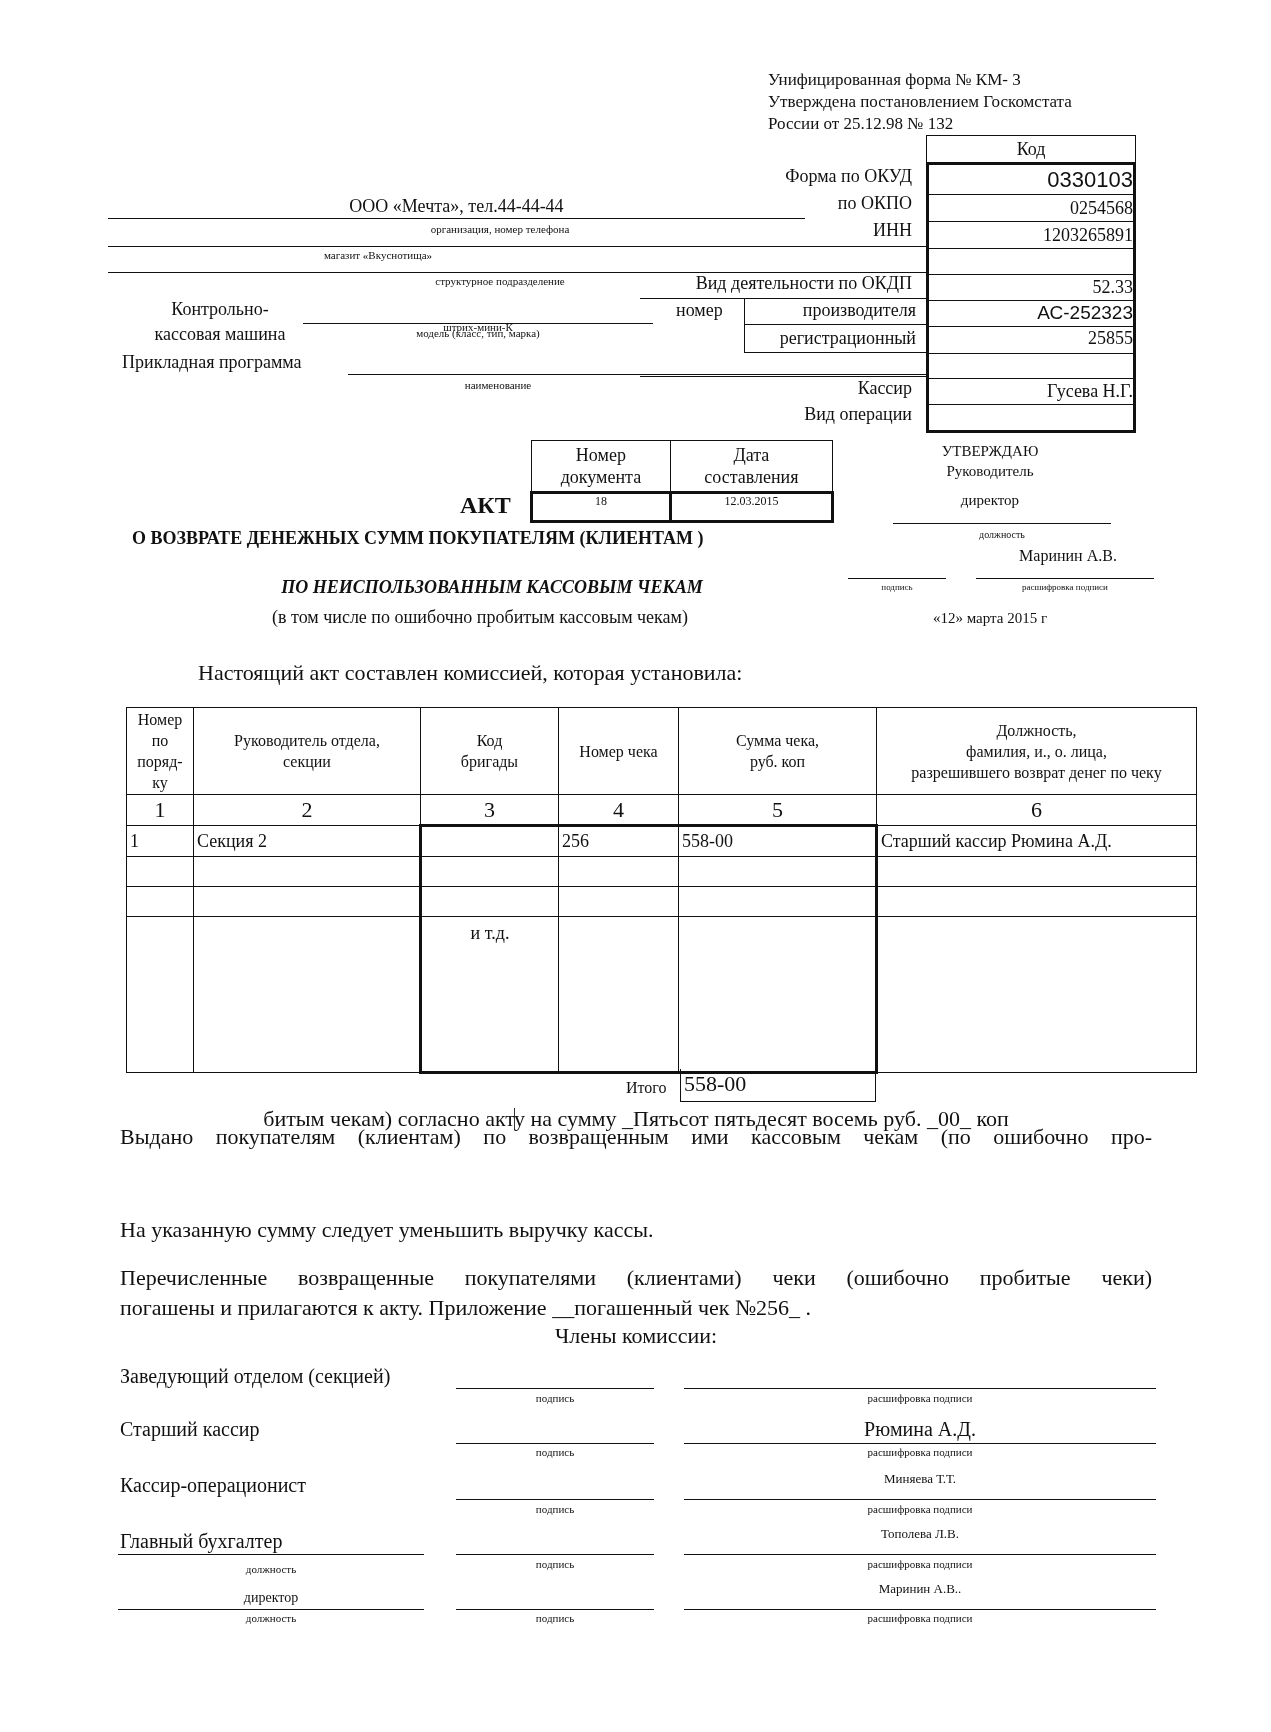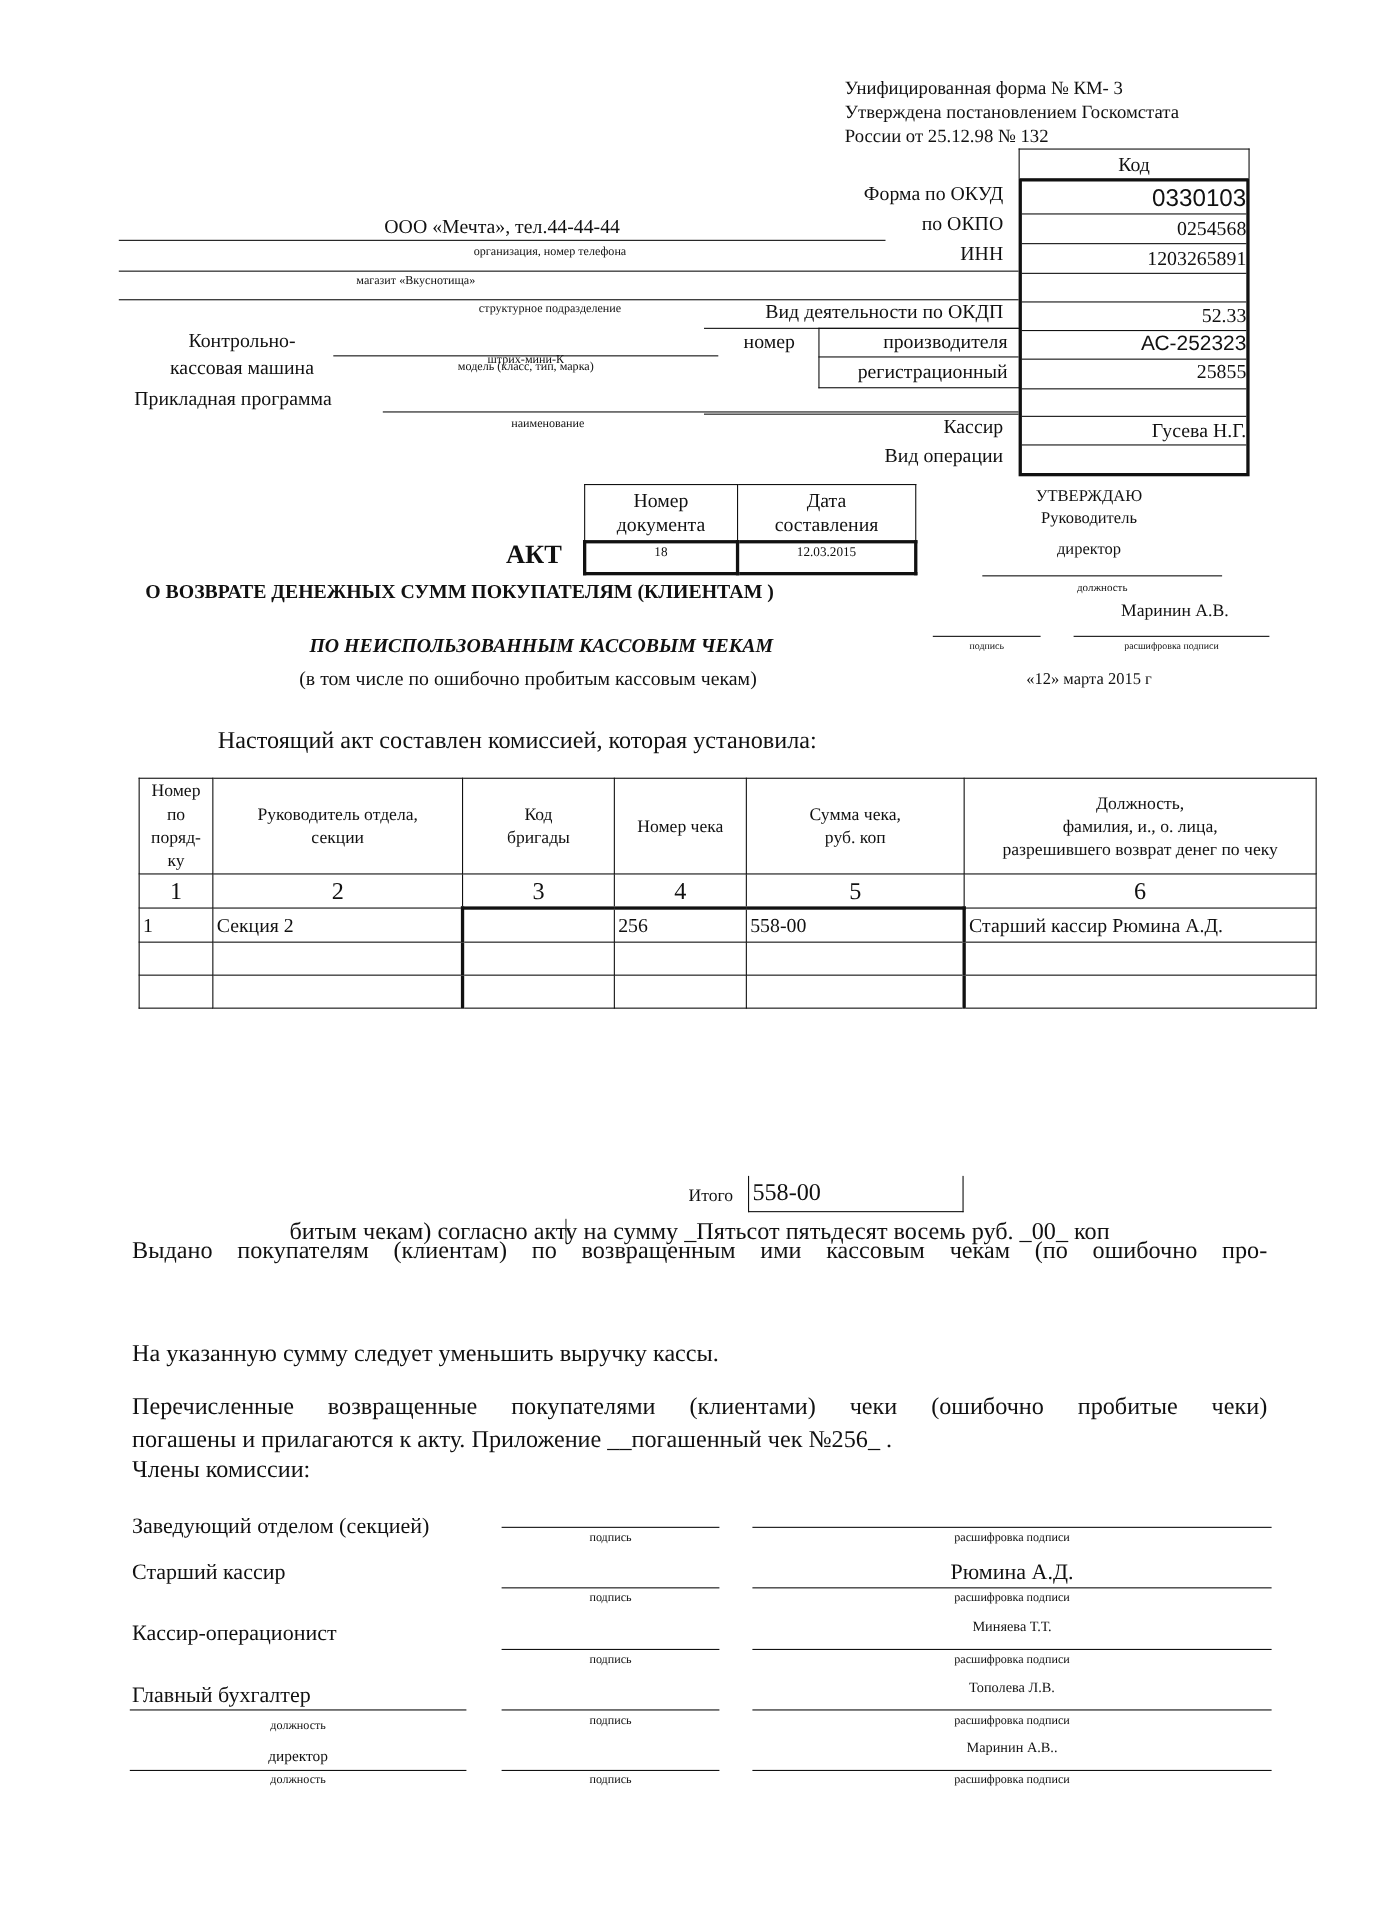--- a/index.html
+++ b/index.html
@@ -179,33 +179,41 @@
     <td></td>
   </tr>
   <tr class="row">
     <td></td>
     <td></td>
     <td class="tk-l"></td>
     <td></td>
     <td class="tk-r"></td>
     <td></td>
   </tr>
+  <tr class="big tk-bot">
+    <td></td>
+    <td></td>
+    <td class="tk tk-l" style="text-align:center; padding-top:6px; font-size:18px;">и т.д.</td>
+    <td class="tk"></td>
+    <td class="tk tk-r"></td>
+    <td></td>
+  </tr>
 </tbody>
   </table>
 <div class="abs" style="left:626px; top:1079px; font-size:16px;">Итого</div>
 <div class="itogo-box">558-00</div>
 
 <div class="para justify" style="top:1122px;">Выдано покупателям (клиентам) по возвращенным ими кассовым чекам (по ошибочно про-</div>
 <div class="para" style="top:1104px;text-align:center;"><span>битым чекам) согласно акт</span><span class="caret"></span><span>у на сумму _Пятьсот пятьдесят восемь руб. _00_ коп</span></div>
 <div class="para" style="top:1215px;">На указанную сумму следует уменьшить выручку кассы.</div>
 <div class="para justify" style="top:1263px;">Перечисленные возвращенные покупателями (клиентами) чеки (ошибочно пробитые чеки)</div>
 <div class="para" style="top:1293px;">погашены и прилагаются к акту. Приложение  __погашенный чек №256_ .</div>
-<div class="para" style="top:1321px;">Члены комиссии:</div>
-
-<div class="abs" style="left:120px; top:1365px; font-size:20px;margin-top:12px;">Заведующий отделом (секцией)</div>
+<div class="para" style="top:1321px;text-align:center;">Члены комиссии:</div>
+
+<div class="abs" style="left:120px; top:1365px; font-size:20px;">Заведующий отделом (секцией)</div>
 <div class="hline" style="left:456px; width:198px; top:1388px;"></div>
 <div class="hline" style="left:684px; width:472px; top:1388px;"></div>
 <div class="abs t12 center" style="left:456px; width:198px; top:1392px;">подпись</div>
 <div class="abs t12 center" style="left:684px; width:472px; top:1392px;">расшифровка подписи</div>
 
 <div class="abs" style="left:120px; top:1418px; font-size:20px;">Старший кассир</div>
 <div class="abs center" style="left:684px; width:472px; top:1418px; font-size:20px;">Рюмина А.Д.</div>
 <div class="hline" style="left:456px; width:198px; top:1443px;"></div>
 <div class="hline" style="left:684px; width:472px; top:1443px;"></div>
 <div class="abs t12 center" style="left:456px; width:198px; top:1446px;">подпись</div>

